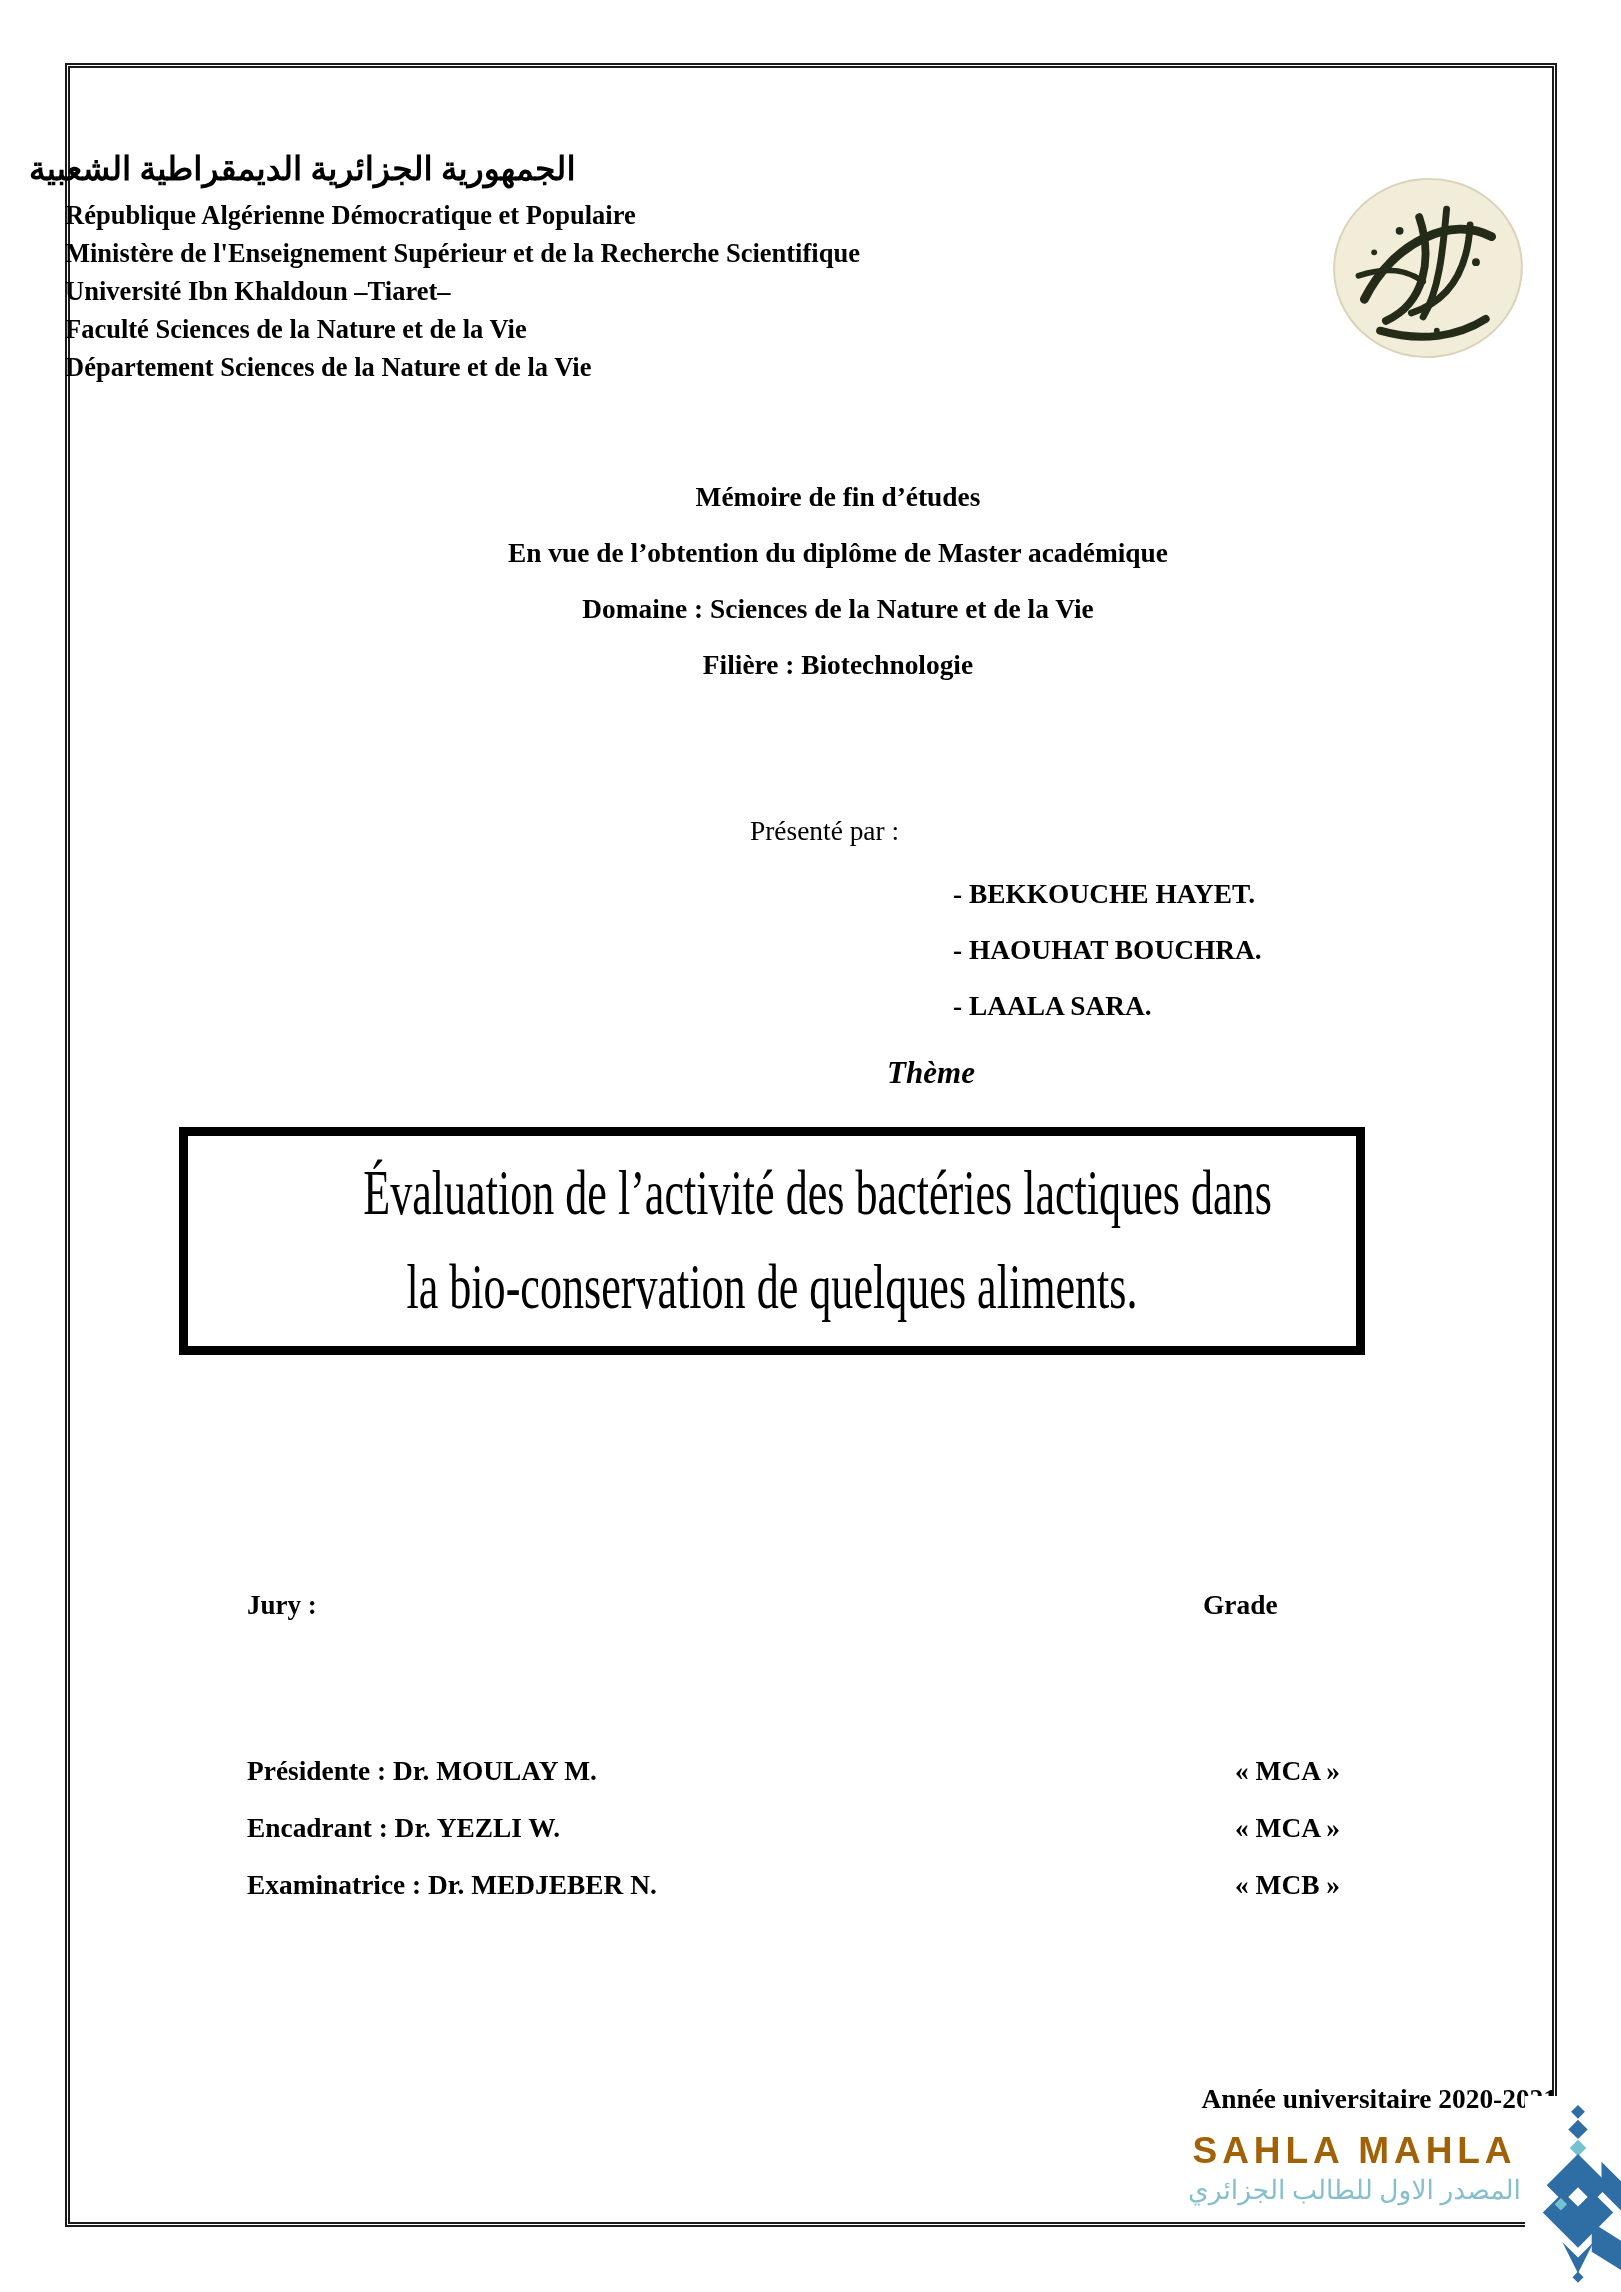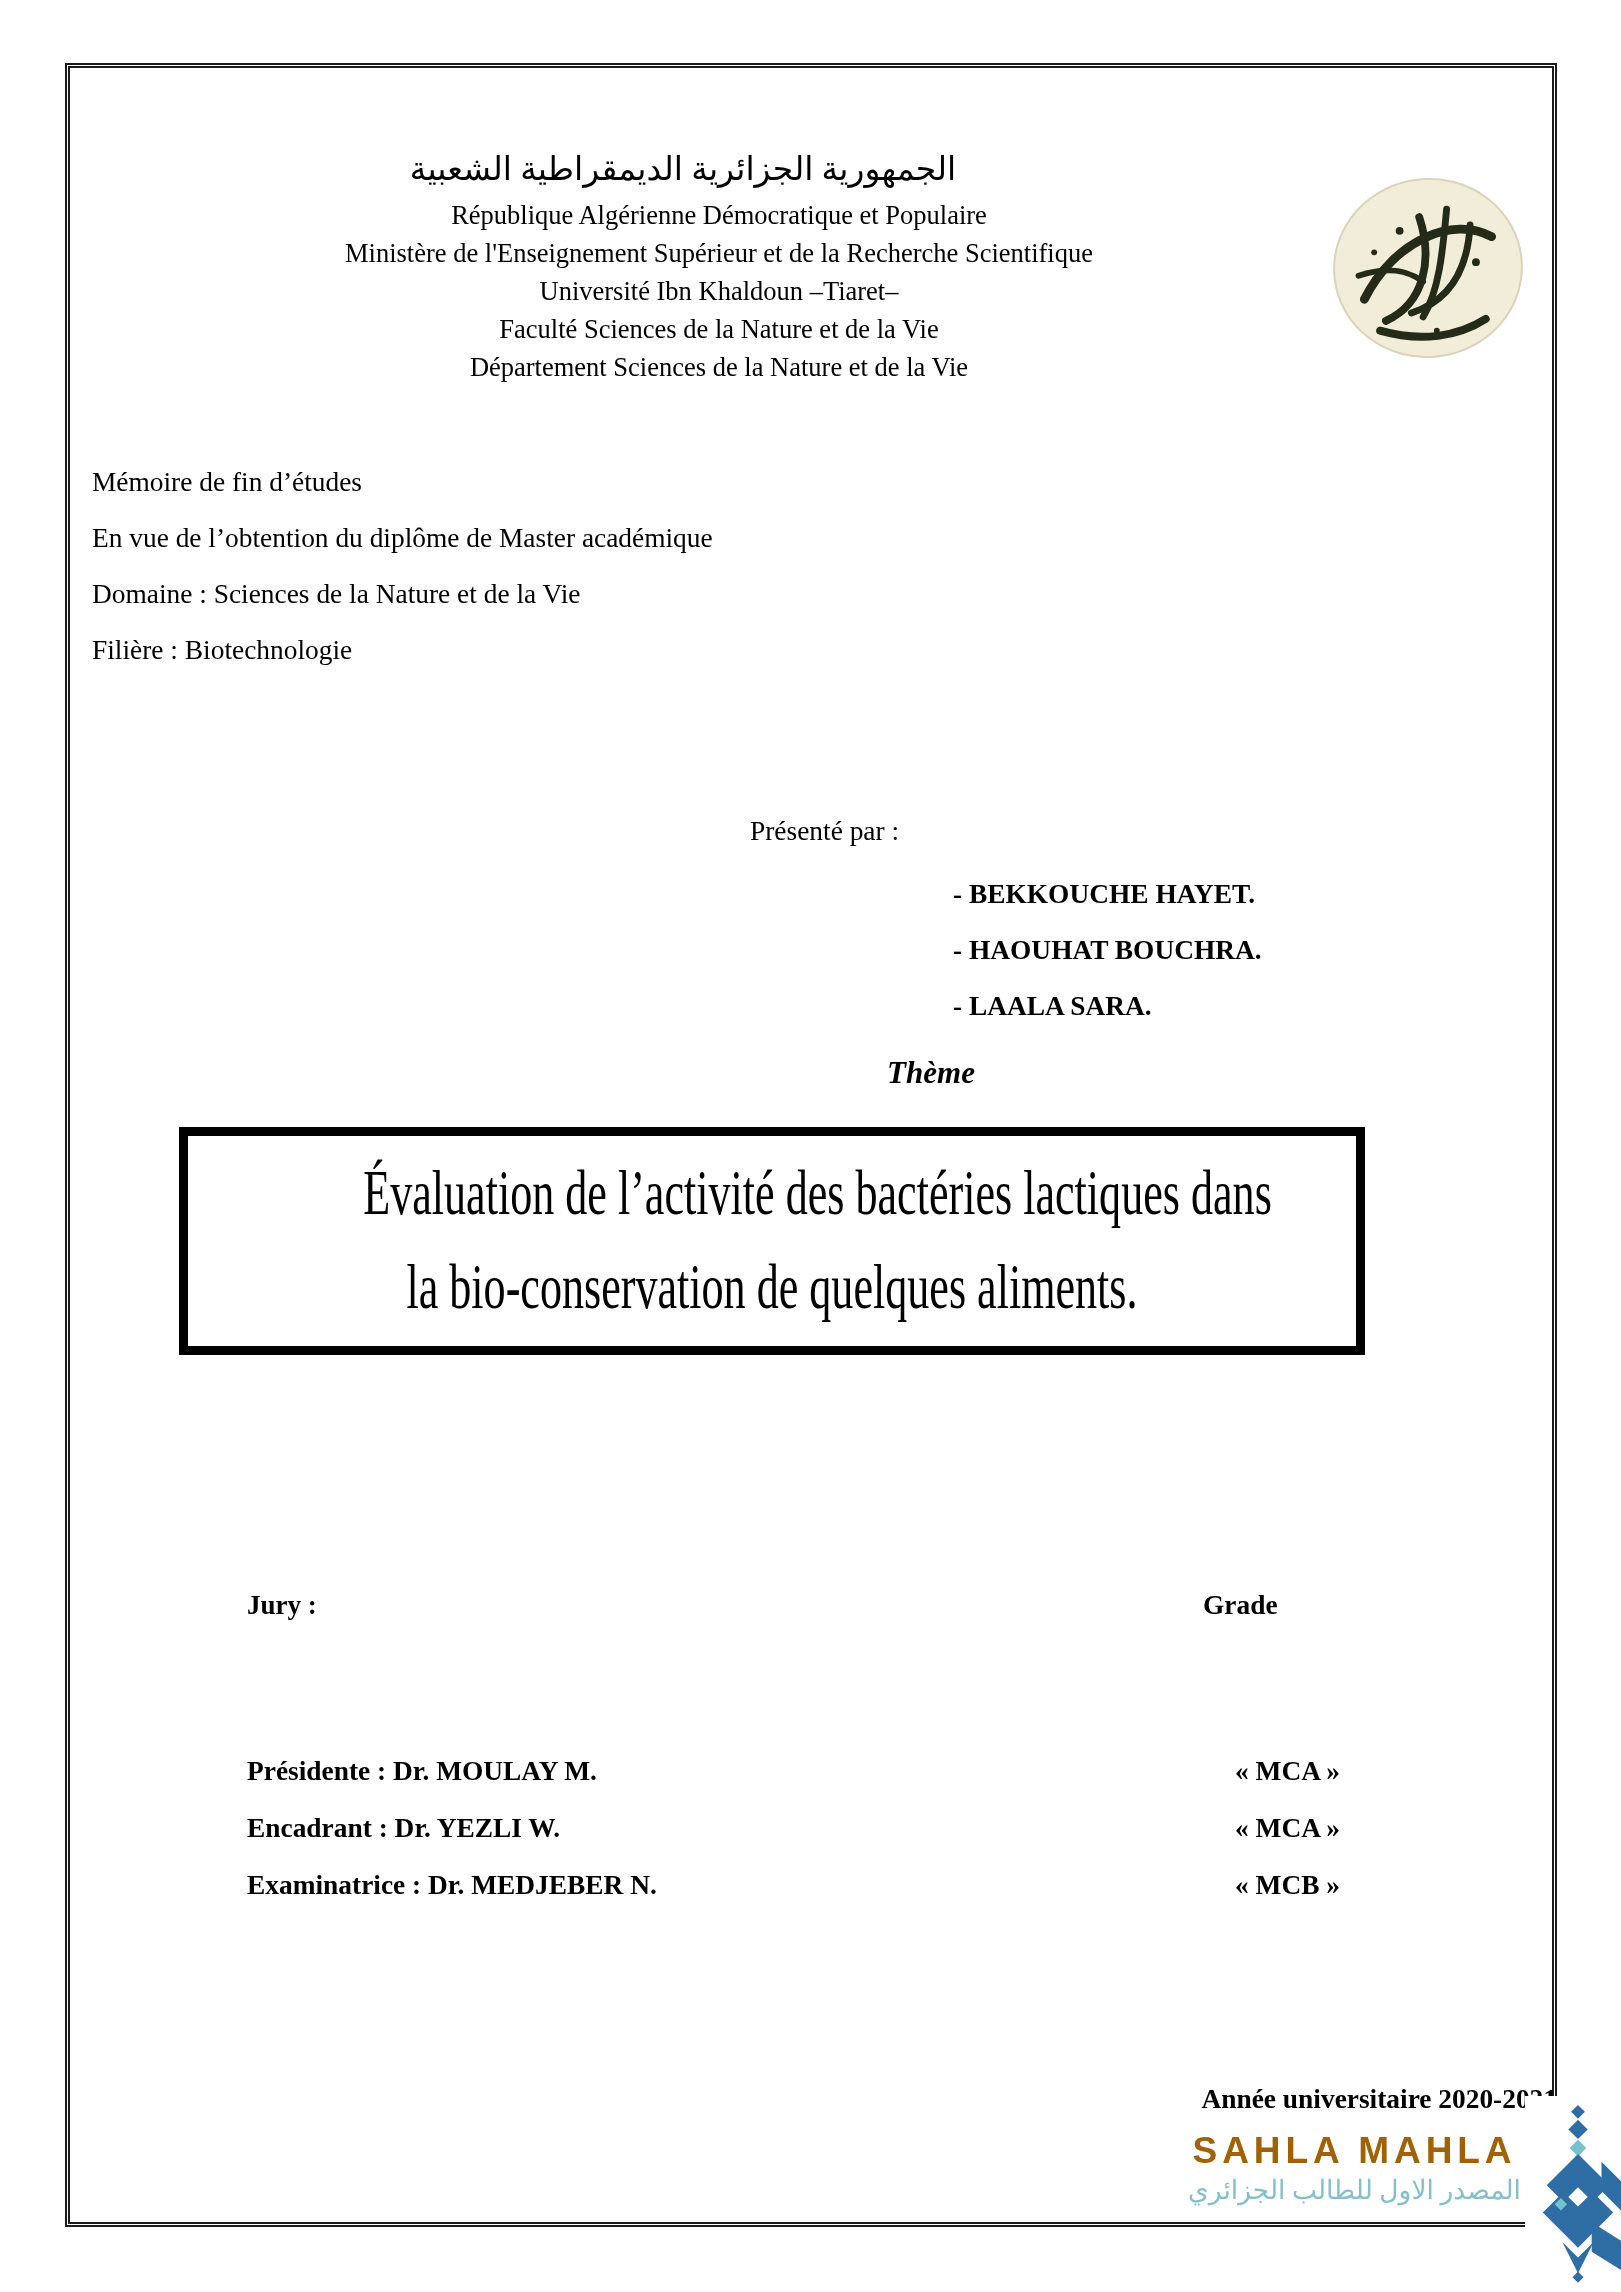--- a/index.html
+++ b/index.html
@@ -6,28 +6,28 @@
   .page{
     position:relative;width:1621px;height:2293px;background:#ffffff;
     overflow:hidden;color:#000;font-family:"Liberation Serif",serif;
   }
   .frame{
     position:absolute;left:65px;top:63px;width:1492px;height:2164px;
     border:5.9px double #1b1b1b;box-sizing:border-box;
   }
   .header{
     position:absolute;left:65px;top:143px;width:1308px;
-    text-align:center;font-weight:normal;
+    text-align:left;font-weight:bold;
   }
   .arabic-title{font-size:33px;line-height:53px;position:relative;left:-36px;}
   .hline{font-size:26.5px;line-height:38px;white-space:nowrap;}
   .seal{position:absolute;left:1331px;top:176px;width:194px;height:184px;}
   .degree{
-    position:absolute;left:92px;top:454px;width:1492px;text-align:left;
-    font-weight:normal;font-size:27.4px;
+    position:absolute;left:92px;top:469px;width:1492px;text-align:center;
+    font-weight:bold;font-size:27.4px;
   }
   .degree .dline{line-height:56px;white-space:nowrap;}
   .presente{position:absolute;left:750px;top:816px;font-size:27.4px;}
   .authors{position:absolute;left:953px;top:866px;font-size:27.4px;font-weight:bold;}
   .authors .author{line-height:56px;white-space:nowrap;}
   .theme{
     position:absolute;left:245px;top:1055px;width:1372px;text-align:center;
     font-size:31px;font-weight:bold;font-style:italic;
   }
   .title-box{

